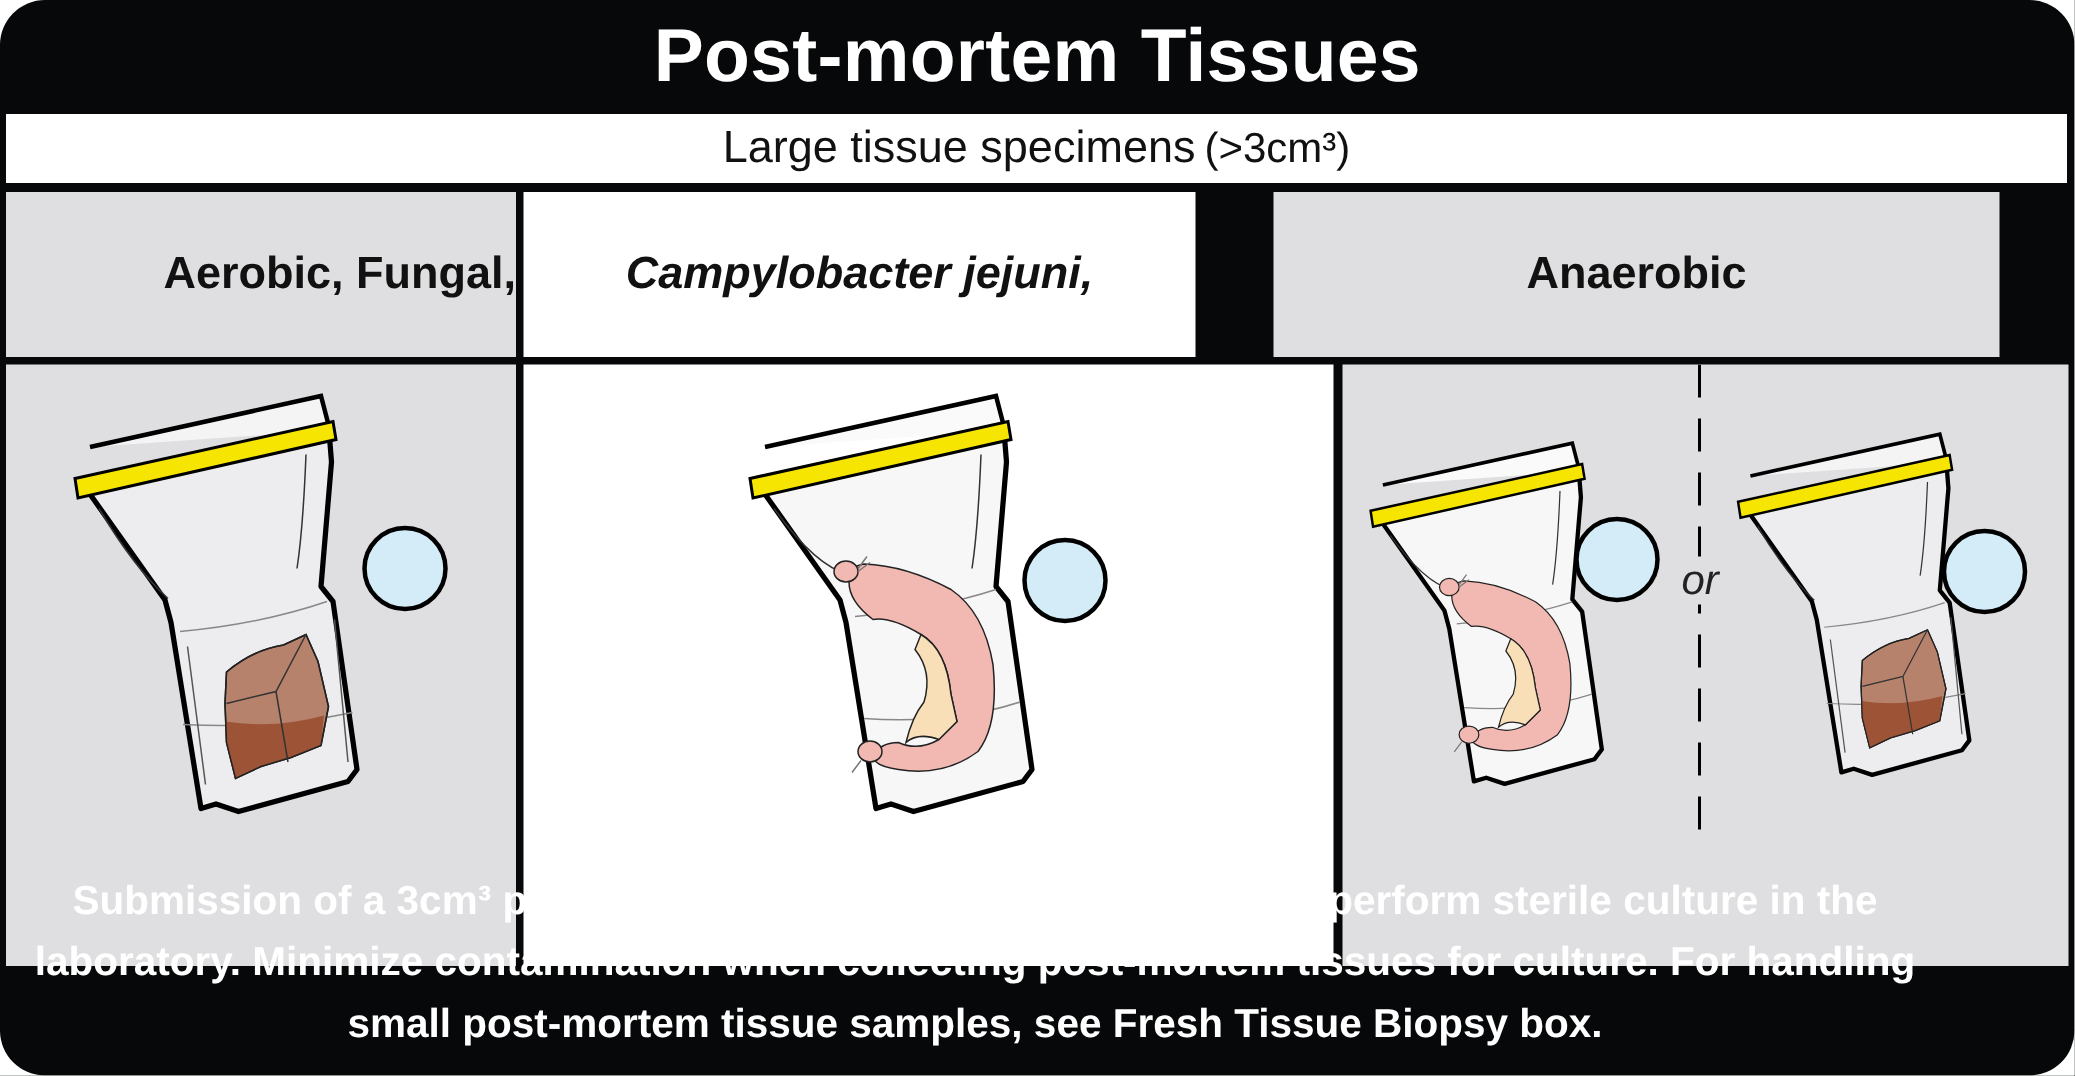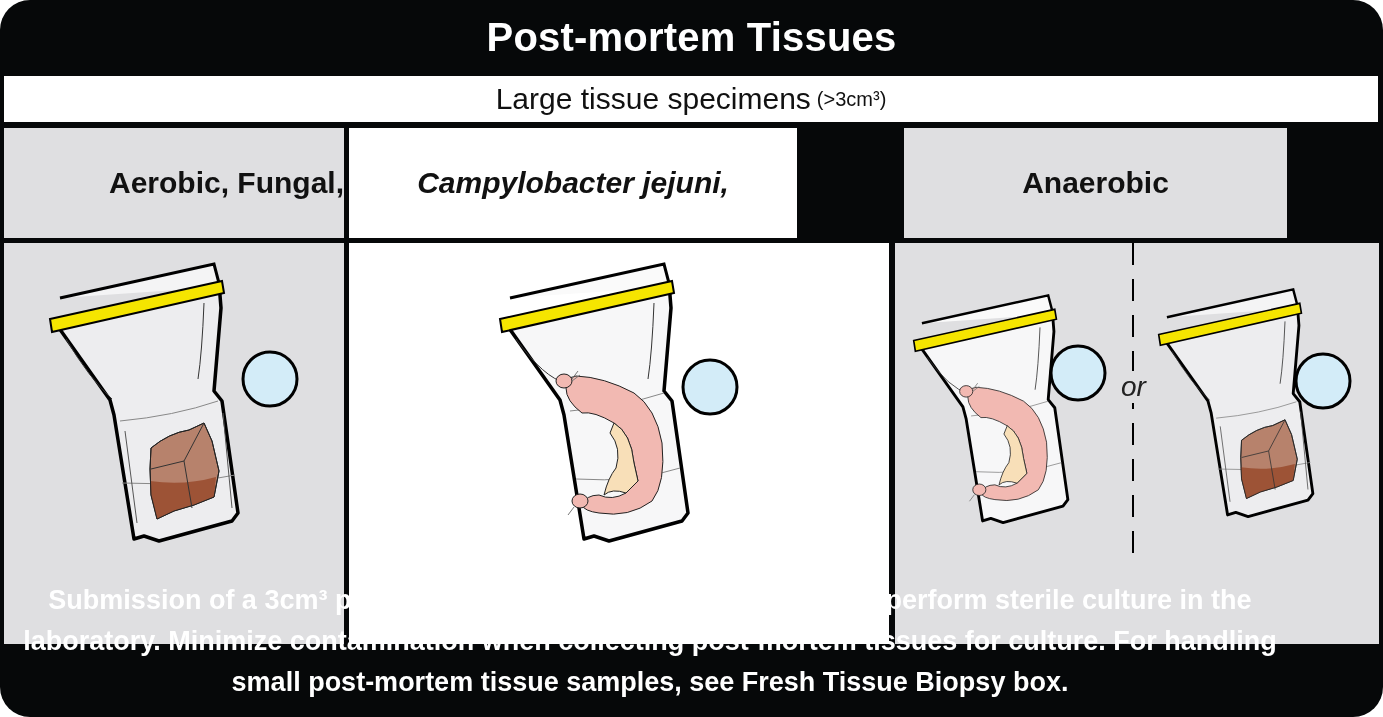--- a/index.html
+++ b/index.html
@@ -3,27 +3,27 @@
   <meta charset="utf-8">
   <style>
     html, body { margin: 0; padding: 0; background: #ffffff; }
     body { width: 1383px; height: 717px; position: relative; overflow: hidden;
            font-family: "Liberation Sans", "DejaVu Sans", sans-serif; }
 
     .frame { position: absolute; left: 0; top: 0; width: 1383px; height: 717px;
              background: #060809; border-radius: 30px; overflow: hidden; }
 
     .title { position: absolute; left: 0; top: 0; width: 1383px; height: 74px;
-             color: #ffffff; font-weight: bold; font-size: 40px;
+             color: #ffffff; font-weight: bold; font-size: 50px;
              display: flex; align-items: center; justify-content: center; letter-spacing: 0.2px; }
 
     .subtitle { position: absolute; left: 4px; top: 76px; width: 1374px; height: 46px;
                 background: #ffffff; color: #111; font-size: 30px;
                 display: flex; align-items: center; justify-content: center; }
-    .subtitle .small { font-size: 20px; margin-left: 6px; }
+    .subtitle .small { font-size: 28px; margin-left: 6px; }
 
     .hdr { position: absolute; top: 128px; height: 110px; display: flex; align-items: center;
            justify-content: center; text-align: center; font-weight: bold; font-size: 30px;
            color: #111; line-height: 38px; }
     .hdr.gray { background: #dfdfe1; }
     .hdr.white { background: #ffffff; }
     .hdr.italic { font-style: italic; }
 
     .cell { position: absolute; top: 243px; height: 401px; }
     .cell.gray { background: #dfdfe1; }
@@ -91,21 +91,21 @@
   <div class="hdr gray" style="left:4px; width:340px;justify-content:flex-end;">
     <div>
       <div>Aerobic, Fungal,</div>
     </div>
   </div>
   <div class="hdr white italic" style="left:349px; width:448px;">
     <div>
       <div>Campylobacter jejuni,</div>
     </div>
   </div>
-  <div class="hdr gray" style="left:904px; width:383px;align-items:center;">
+  <div class="hdr gray" style="left:849px; width:484px;align-items:center;">
     <div>Anaerobic</div>
   </div>
 
   <div class="cell gray" style="left:4px; width:340px;">
     <svg width="340" height="319">
       <g transform="translate(50,40)">
           <use href="#bag-cube"></use>
         </g>
       <circle cx="266" cy="136" r="27" fill="#d3ecf8" stroke="#000" stroke-width="3"></circle>
     </svg>

